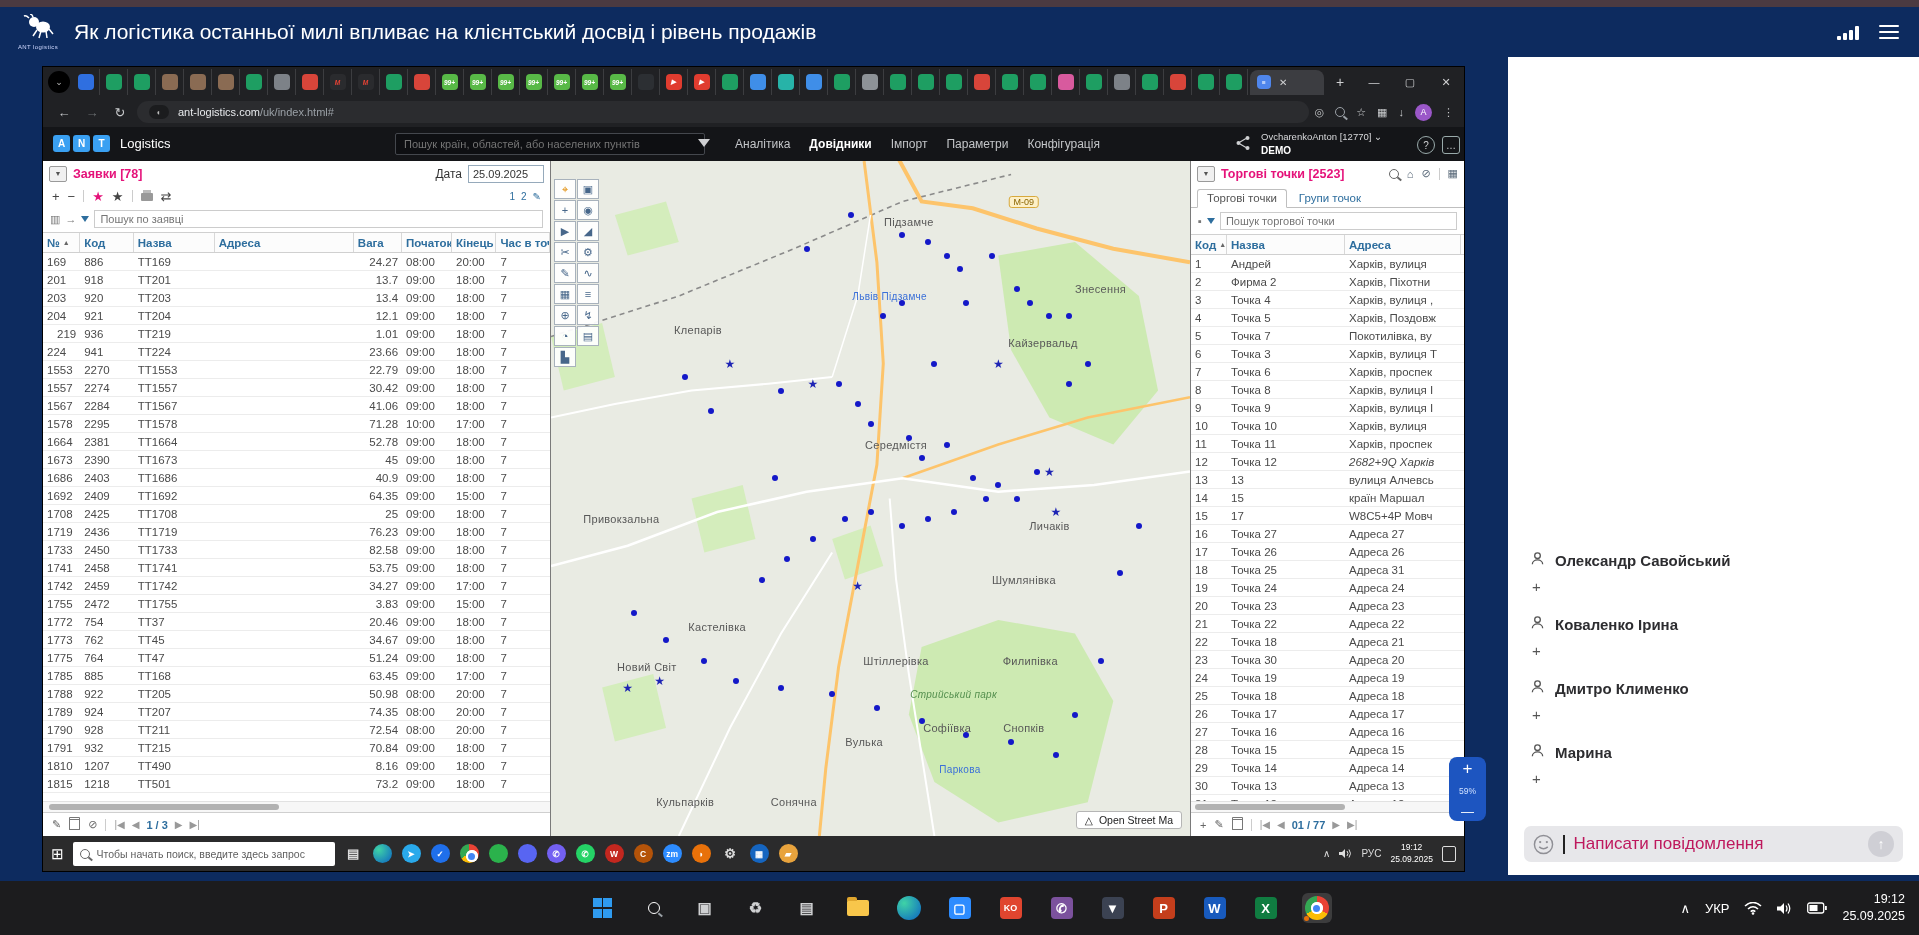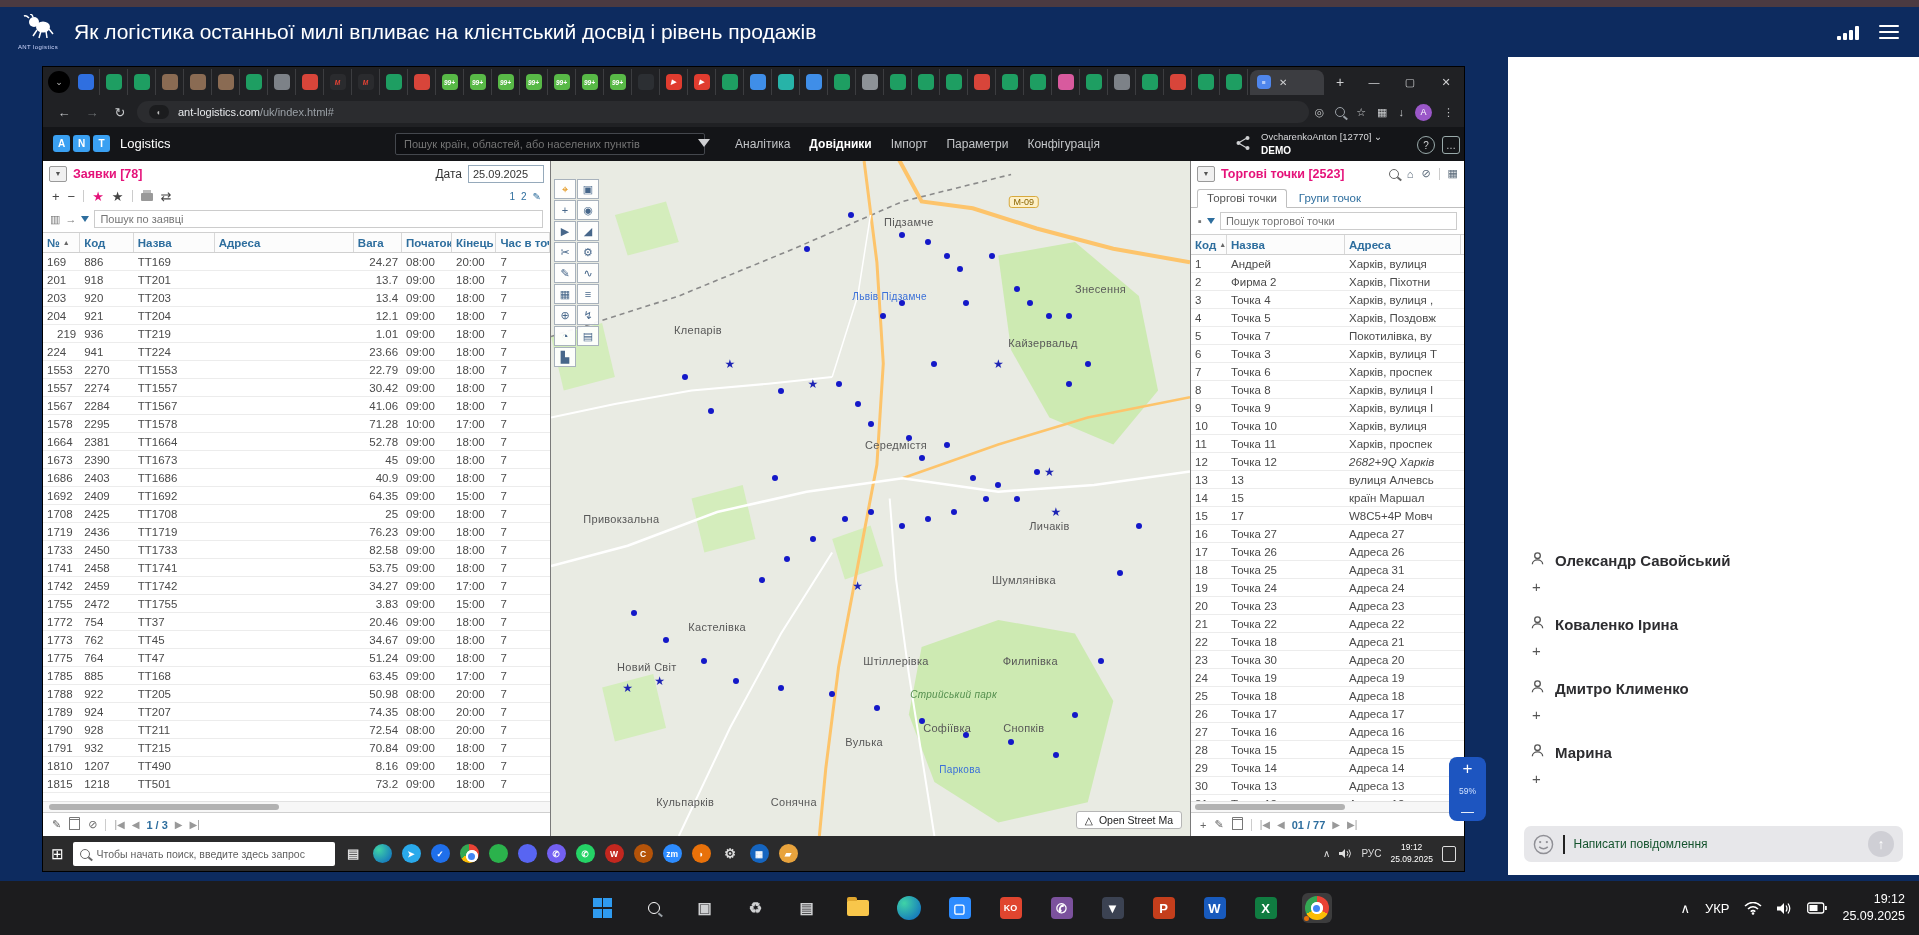--- a/index.html
+++ b/index.html
@@ -114,21 +114,21 @@
   .stb-time{font-size:8.5px;text-align:center;line-height:1.3;color:#fff;}
   .notif{width:12px;height:14px;border:1px solid #ddd;border-radius:2px;}
   
   .sidebar{position:absolute;left:1508px;top:57px;width:411px;height:818px;background:#fff;}
   .participants{position:absolute;left:22px;top:494px;right:16px;}
   .participant{margin-bottom:20px;}
   .pname{font-size:15px;font-weight:bold;color:#2d2d30;display:flex;gap:10px;align-items:center;}
   .pplus{color:#555;font-size:15px;margin:9px 0 0 2px;}
   .chat-input{position:absolute;left:16px;right:16px;bottom:13px;height:36px;background:#e7e7ea;border-radius:7px;display:flex;align-items:center;padding:0 9px;gap:9px;}
   .caret{width:1.5px;height:19px;background:#222;}
-  .chat-ph{color:#14532d;font-size:12px;flex:1;}
+  .chat-ph{color:#be185d;font-size:17px;flex:1;}
   .send-btn{width:26px;height:26px;border-radius:50%;background:#cfcfd5;color:#fff;display:flex;align-items:center;justify-content:center;font-size:14px;}
   
   .view-zoom{position:absolute;left:1449px;top:757px;width:37px;height:64px;background:#1d55c0;border-radius:8px;color:#fff;display:flex;flex-direction:column;align-items:center;justify-content:space-between;padding:3px 0;z-index:60;box-sizing:border-box;}
   .view-zoom .vz-plus{font-size:17px;line-height:1;}
   .view-zoom .vz-pct{font-size:8.5px;color:#cfe0ff;}
   .view-zoom .vz-minus{font-size:13px;line-height:1;}
   
   .taskbar{position:absolute;left:0;top:881px;width:100%;height:54px;background:#1c1c1e;}
   .tb-center{position:absolute;left:50%;top:0;height:54px;transform:translateX(-50%);display:flex;gap:21px;align-items:center;}
   .tb-ico{width:30px;height:30px;display:flex;align-items:center;justify-content:center;border-radius:6px;font-size:13px;font-weight:bold;color:#fff;position:relative;}

